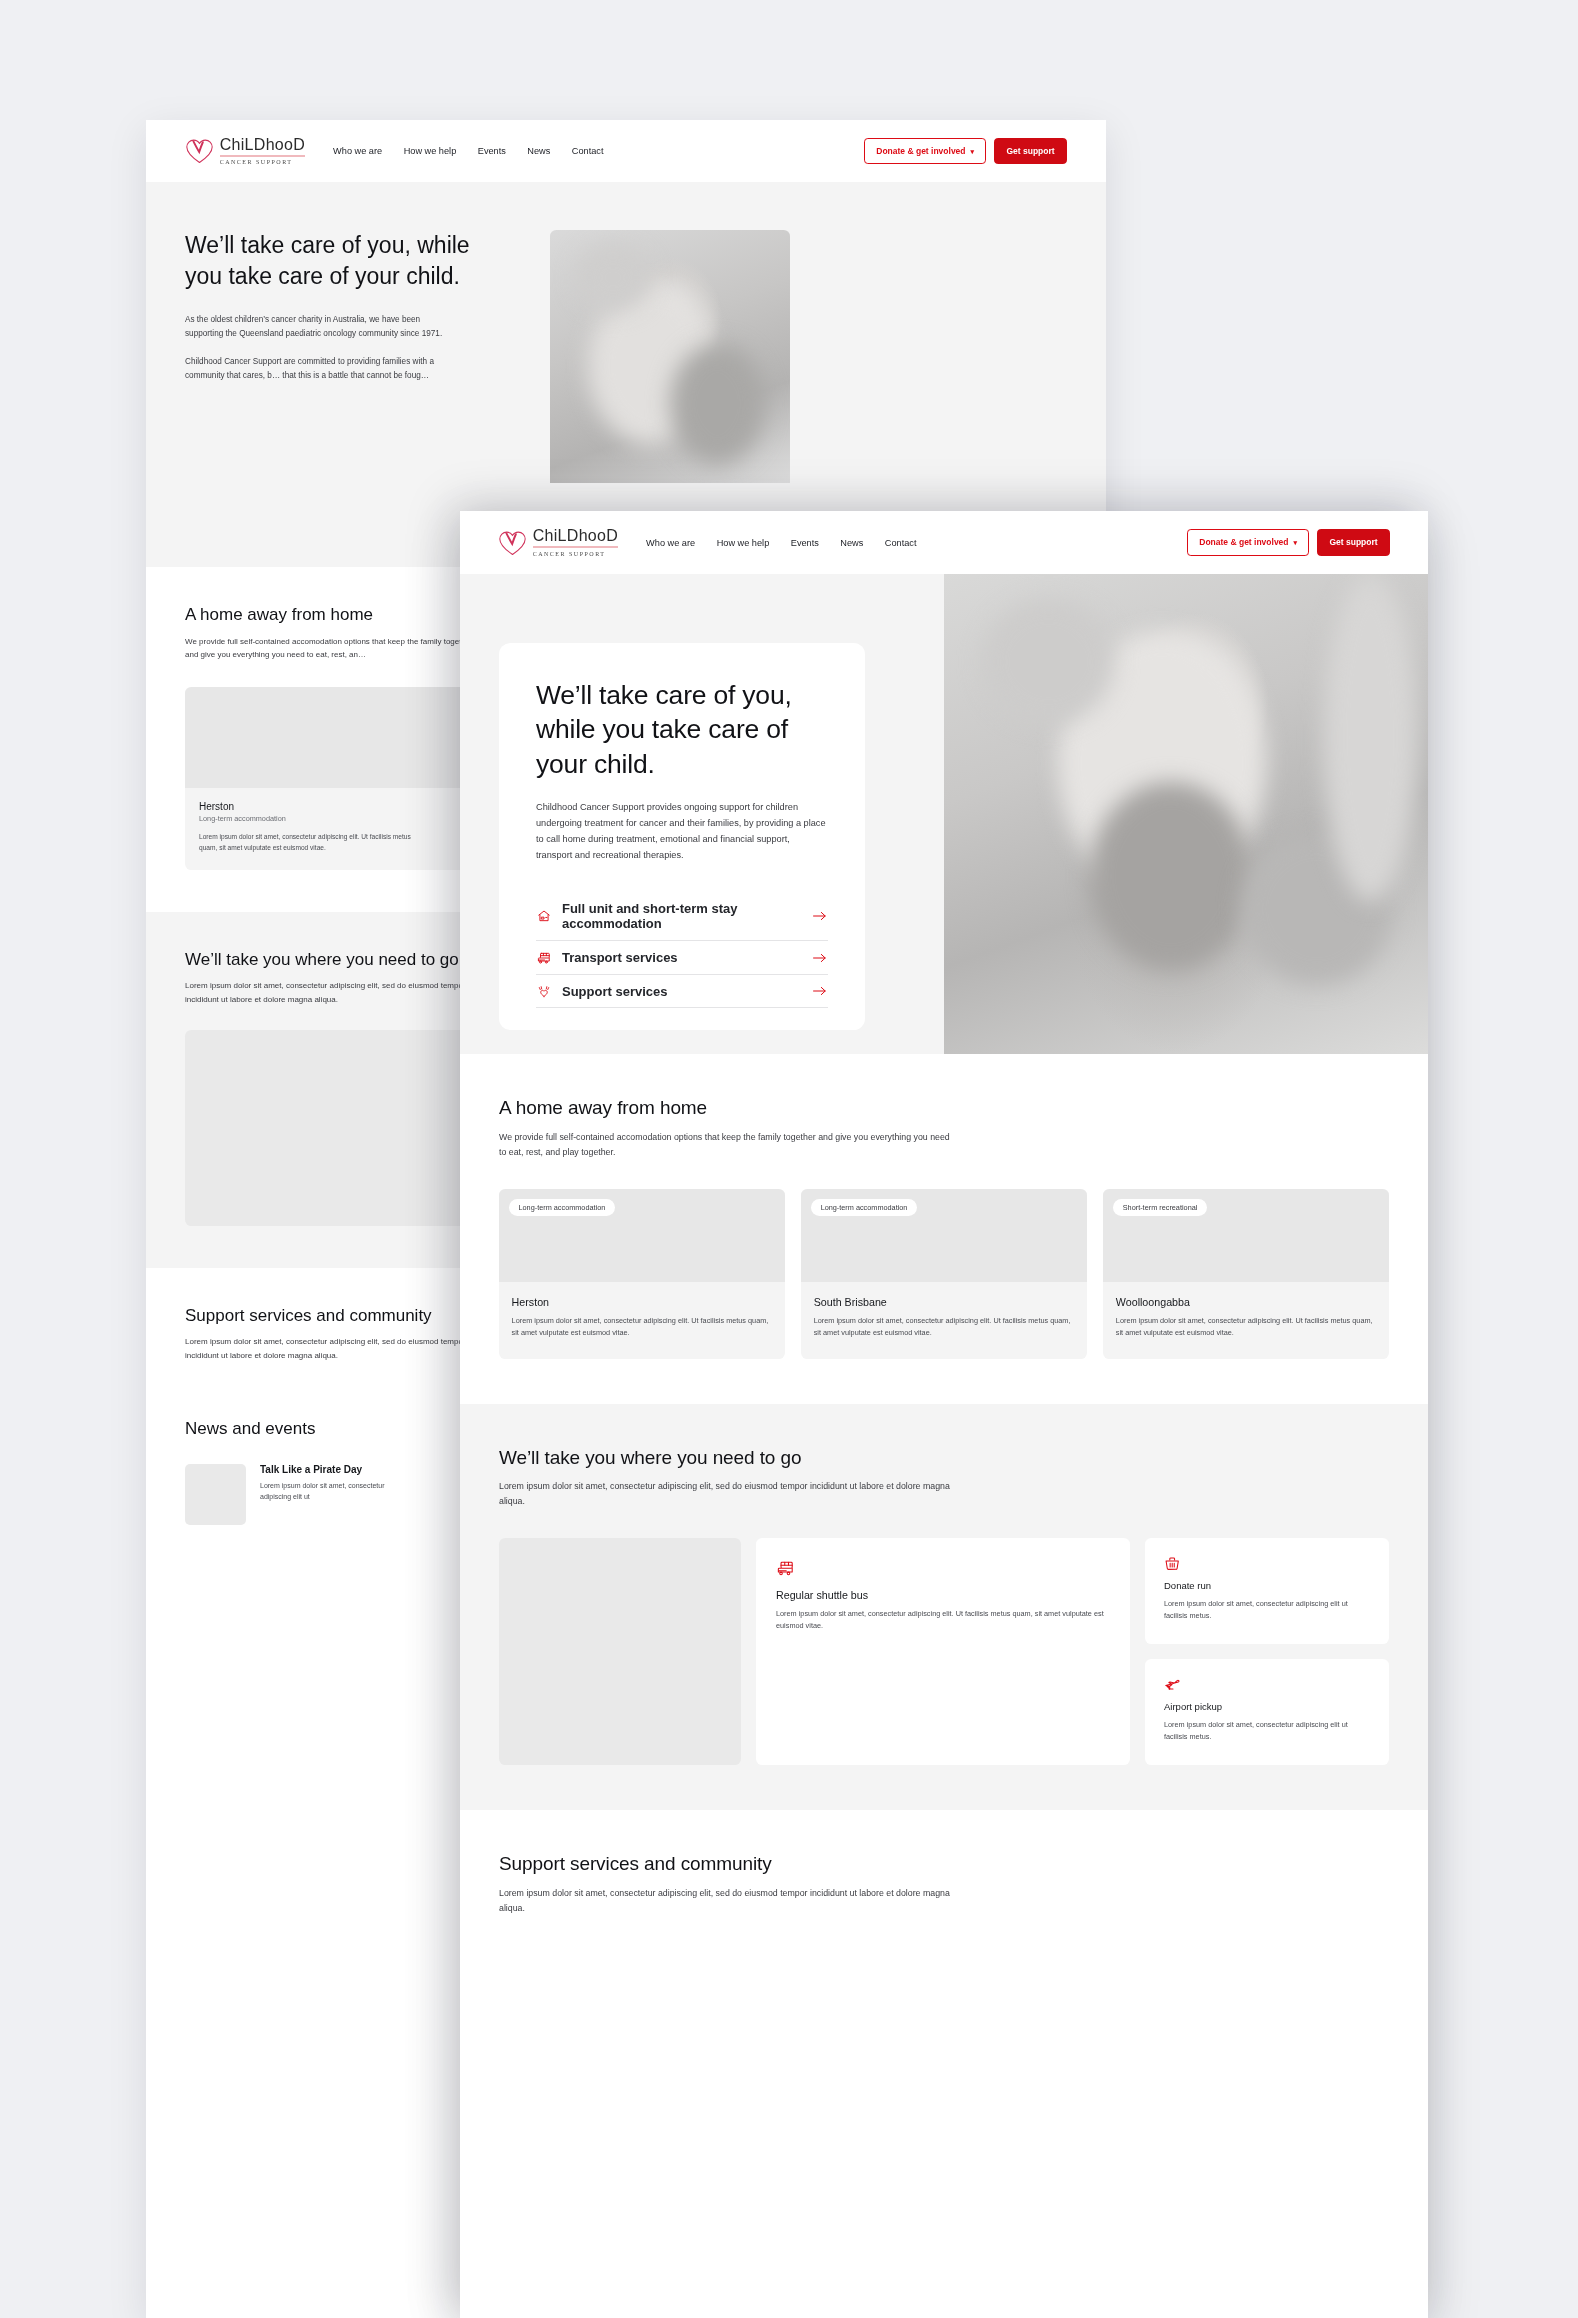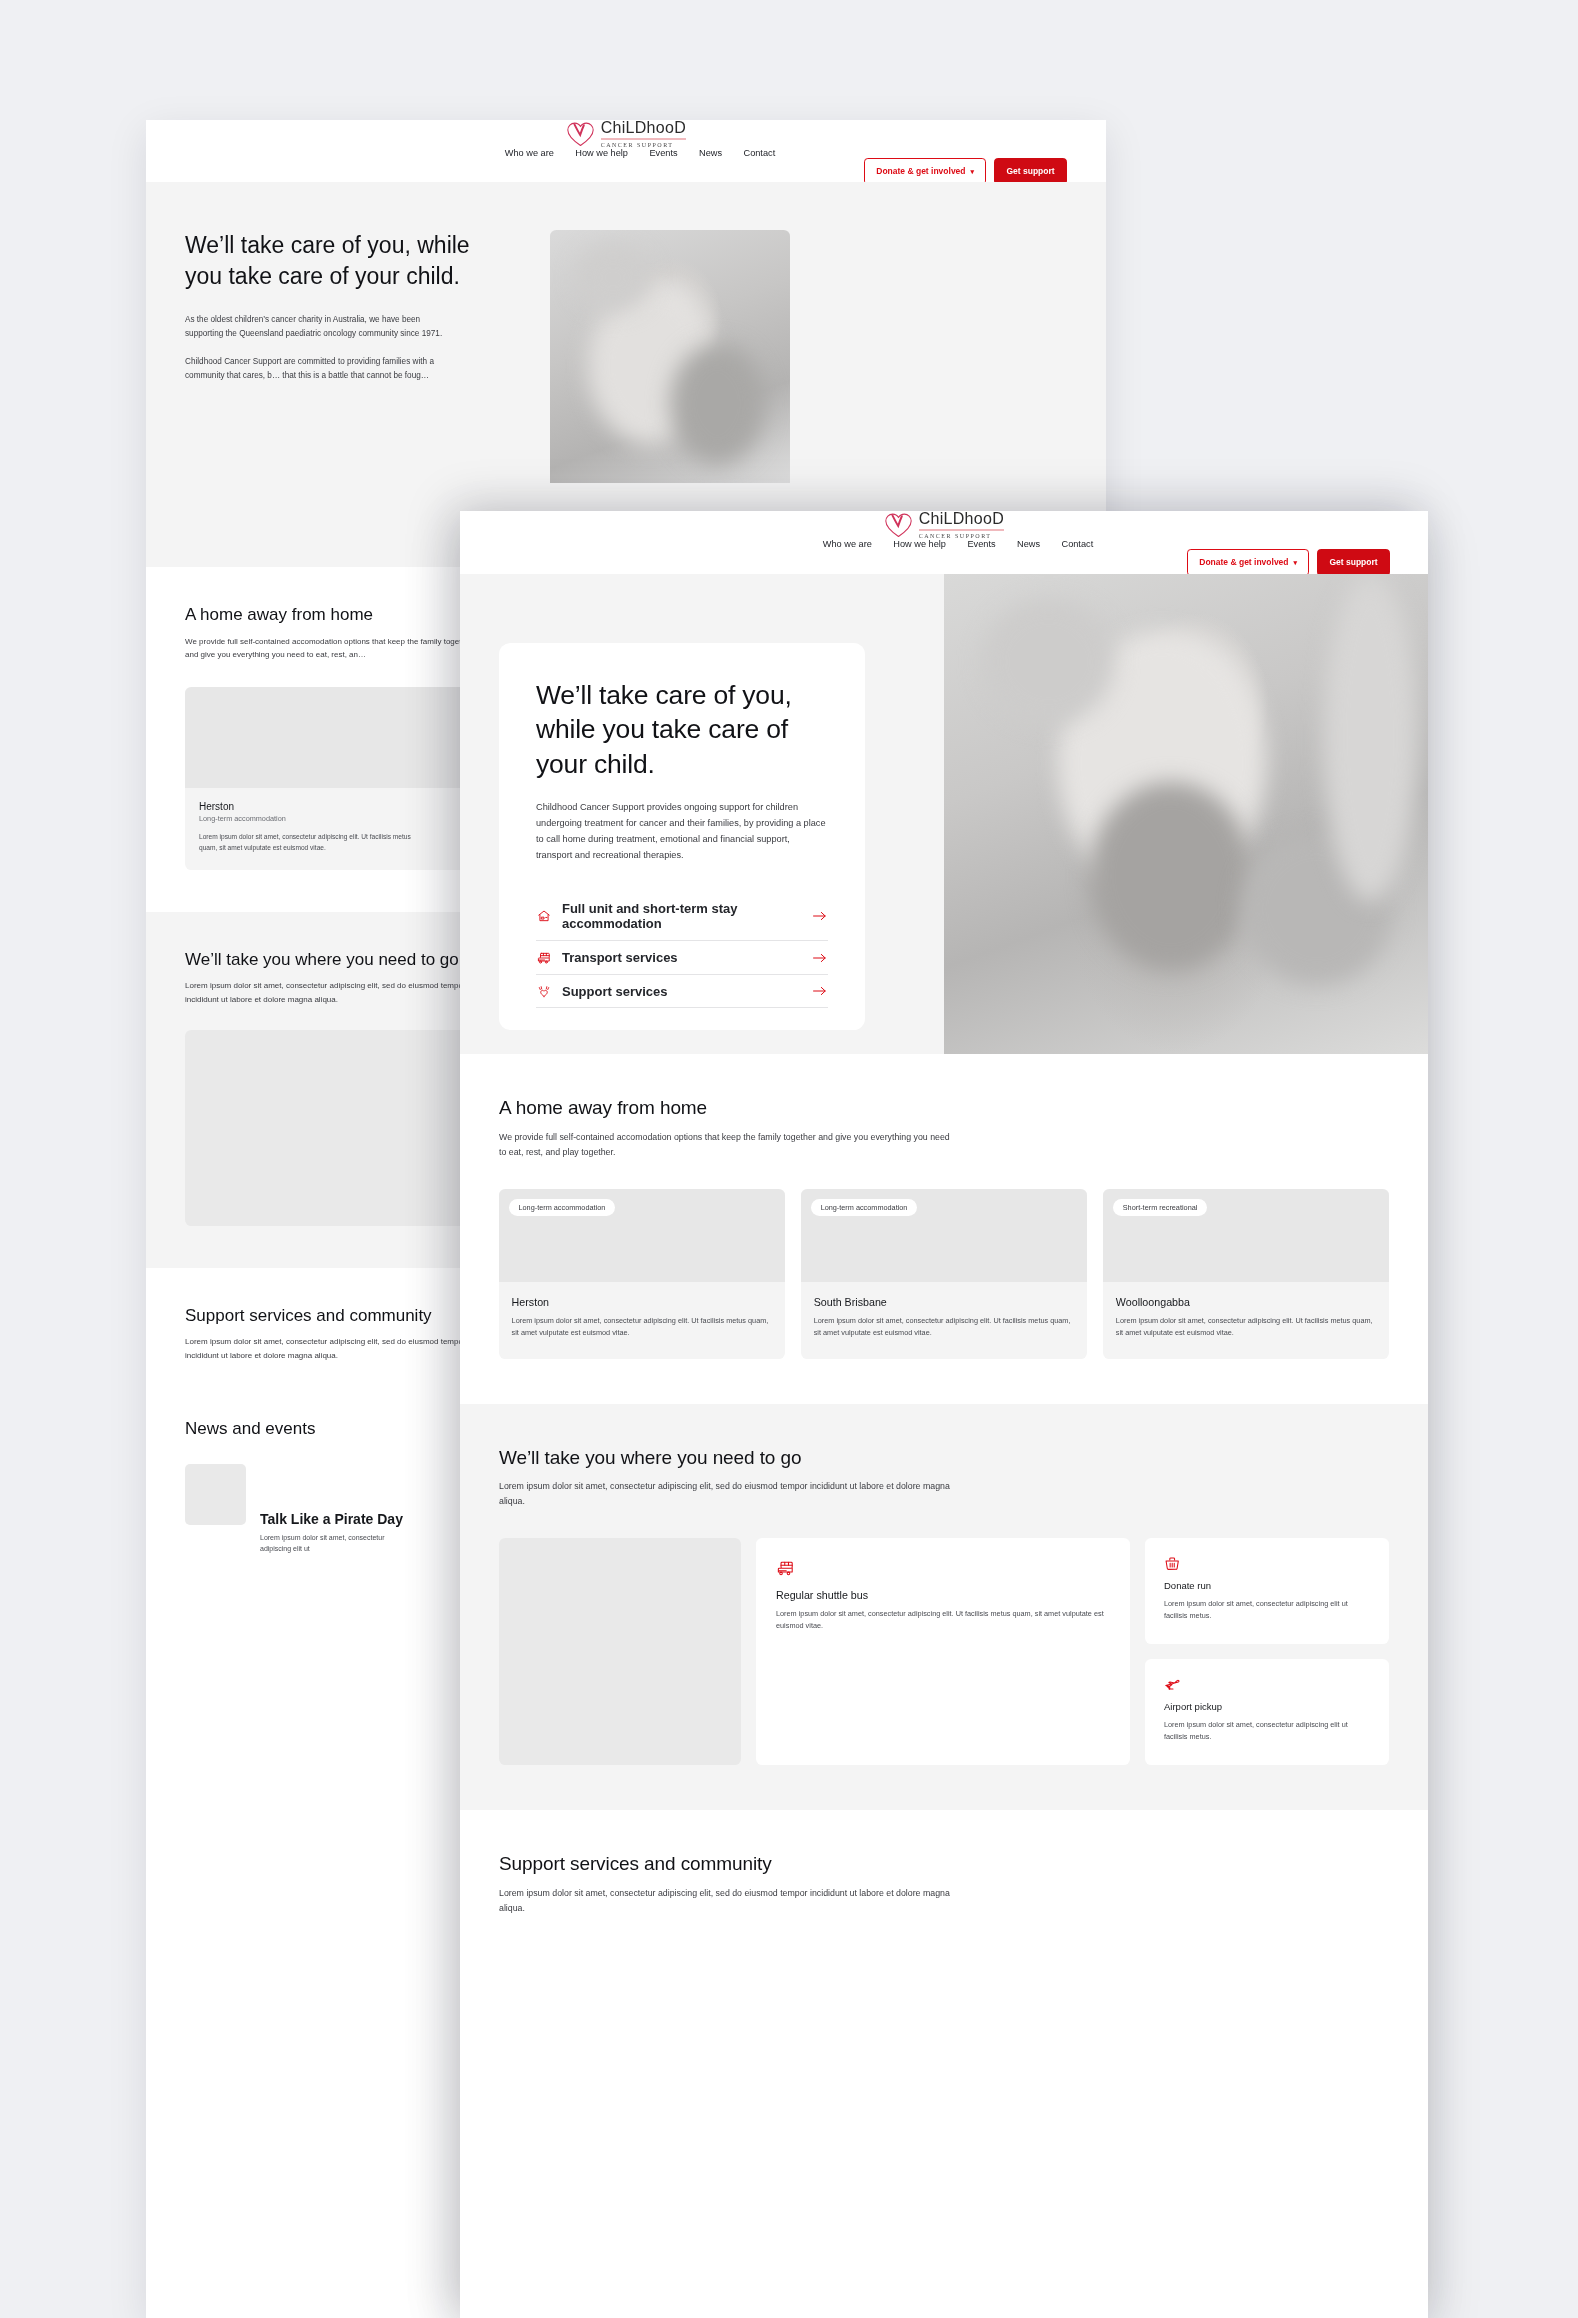--- a/index.html
+++ b/index.html
@@ -23,21 +23,21 @@
   
   #mock-front{
     left:460px; top:511px; width:968px; height:1807px;
     box-shadow:-8.8px -6.3px 44px rgba(20,24,40,.18), 0 19px 51px rgba(20,24,40,.16);
     z-index:5;
   }
 
   
   .navbar{
     display:flex;align-items:center;background:#fff;
-    padding:0 38px;height:63px;flex-direction:column;
+    padding:0 38px;height:63px;
   }
   #mock-back .navbar{height:62px;padding:0 39px;}
   .brand{display:flex;align-items:center;gap:5.7px;flex:0 0 auto;}
   .brand-heart{width:29px;height:28px;flex:0 0 auto;}
   .brand-words{display:flex;flex-direction:column;line-height:1;}
   .brand-name{
     font-family:"Liberation Sans", sans-serif;
     font-size:16px;letter-spacing:0.3px;color:#2b2b2b;font-weight:400;
   }
   .brand-rule{height:1.9px;background:#f0b9bd;margin:1.9px 0 2.5px;width:100%;}
@@ -164,21 +164,21 @@
   .b-plain{
     margin-top:23px;width:297px;height:196px;background:#e9e9e9;border-radius:6.3px;
   }
   .b-mini{
     margin-top:21.5px;width:297px;background:#f4f4f4;border-radius:6.3px;padding:15px 16.4px 17.7px;
   }
   .b-mini-title{font-size:9.5px;color:#16181c;}
   .b-mini-text{margin-top:6.3px;font-size:6.6px;line-height:1.68;color:#4a4c52;max-width:215px;}
   .b-news{display:flex;gap:14px;margin-top:25px;align-items:flex-start;}
   .b-news-thumb{width:61px;height:61px;background:#e9e9e9;border-radius:5px;flex:0 0 auto;}
-  .b-news-title{font-size:14px;font-weight:700;color:#16181c;margin-top:47px;}
+  .b-news-title{font-size:10px;font-weight:700;color:#16181c;}
   .b-news-text{margin-top:5px;font-size:7px;line-height:1.62;color:#4a4c52;max-width:126px;}
 </style>
 </head>
 <body>
 
 <div class="mock" id="mock-back">
 
   <div class="navbar">
     <div class="brand">
       <span class="brand-heart">

